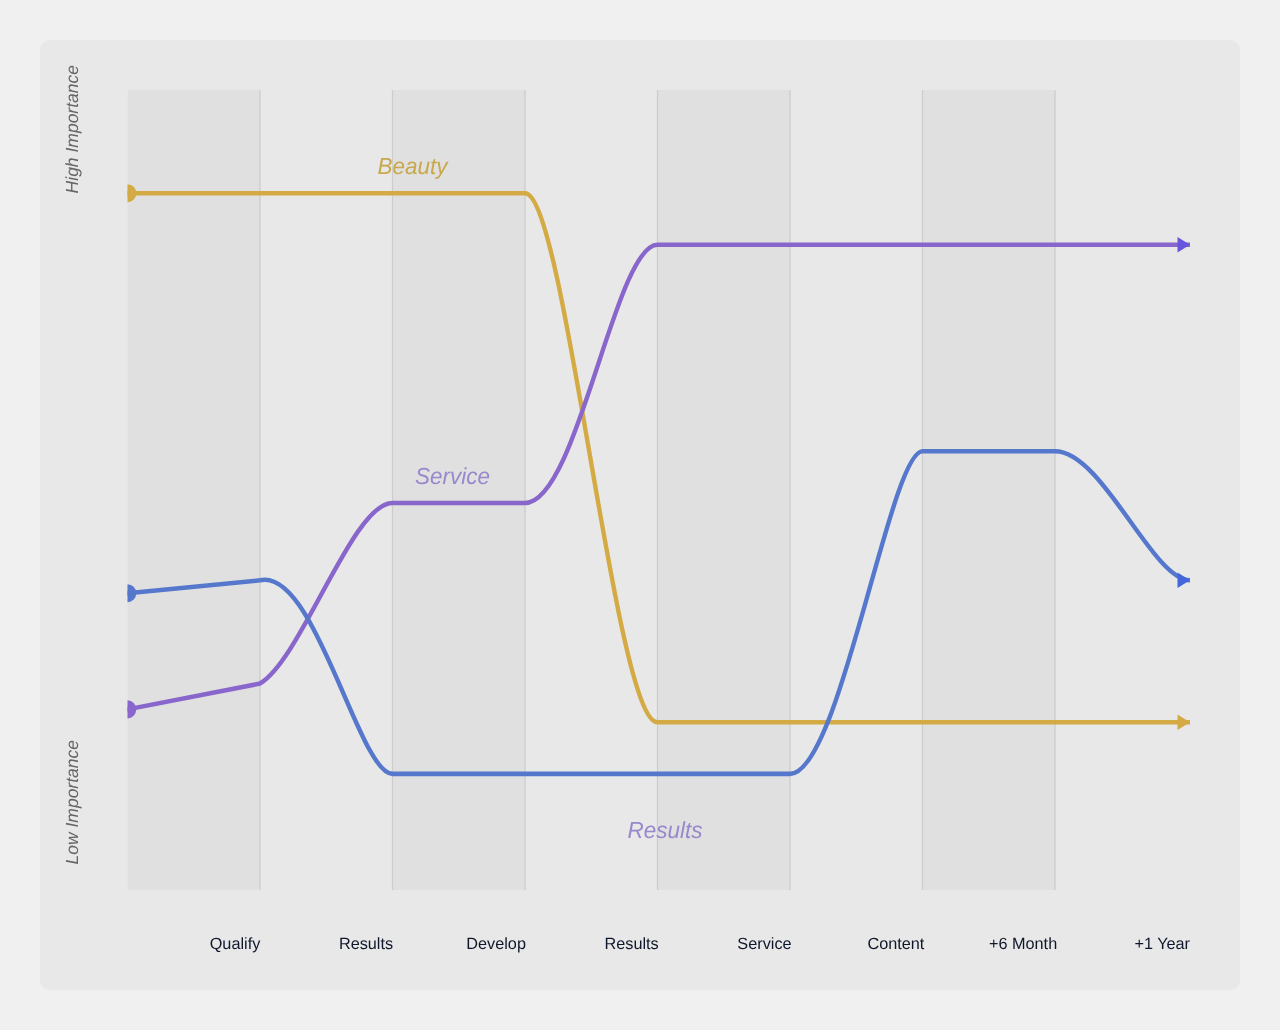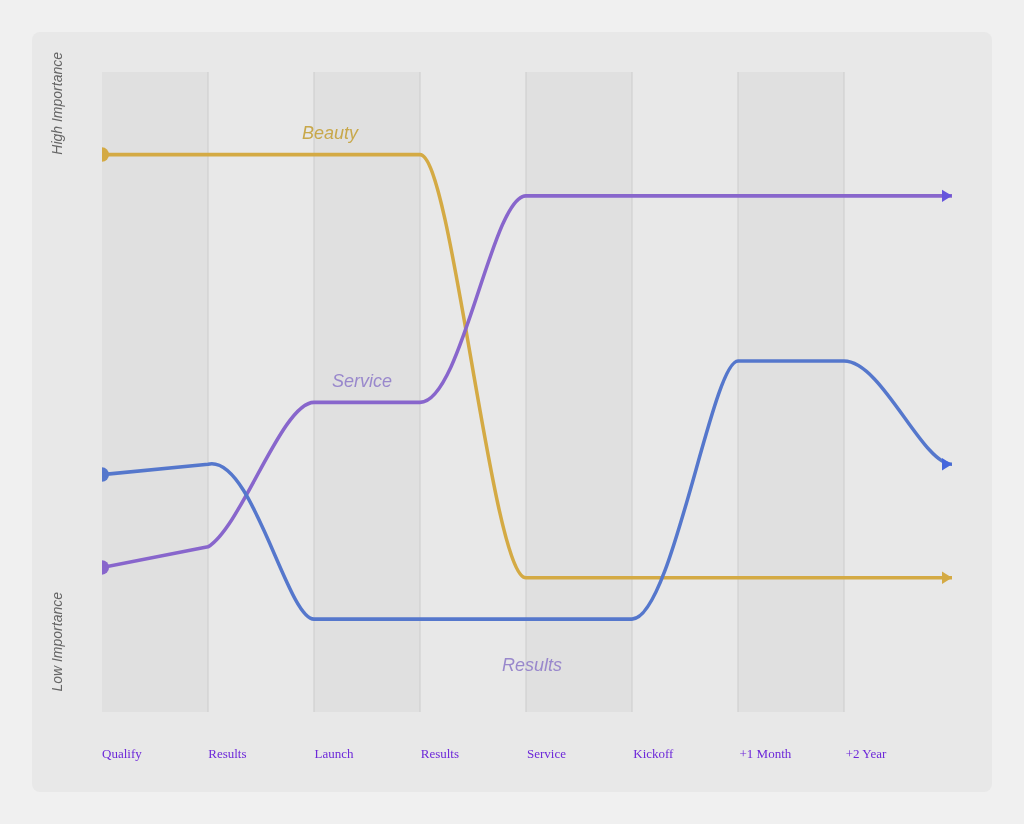--- a/index.html
+++ b/index.html
@@ -55,24 +55,23 @@
     .x-labels {
       position: absolute;
       bottom: -50px;
       left: 0;
       right: 0;
       display: flex;
       justify-content: space-between;
     }
     .x-label {
       font-size: 13px;
-      color: #6d28d9;
-      text-align: left;
+      color: #0f172a;
+      text-align: right;
       flex: 1;
-      font-family: Liberation Serif, serif;
     }
   </style>
 </head>
 <body>
 
 <div class="chart-container">
 
   <div class="y-axis-label">
     <span class="y-top">High Importance</span>
     <span class="y-bottom">Low Importance</span>
@@ -122,21 +121,21 @@
 
       <text x="230" y="305" font-family="Helvetica Neue, Arial, sans-serif" font-size="18" font-style="italic" fill="#9988cc">Service</text>
 
       <text x="400" y="580" font-family="Helvetica Neue, Arial, sans-serif" font-size="18" font-style="italic" fill="#9988cc">Results</text>
     </svg>
 
     
     <div class="x-labels">
       <span class="x-label">Qualify</span>
       <span class="x-label">Results</span>
-      <span class="x-label">Launch</span>
+      <span class="x-label">Develop</span>
       <span class="x-label">Results</span>
       <span class="x-label">Service</span>
-      <span class="x-label">Kickoff</span>
-      <span class="x-label">+1 Month</span>
-      <span class="x-label">+2 Year</span>
+      <span class="x-label">Content</span>
+      <span class="x-label">+6 Month</span>
+      <span class="x-label">+1 Year</span>
     </div>
   </div>
 </div>
 
 </body></html>

